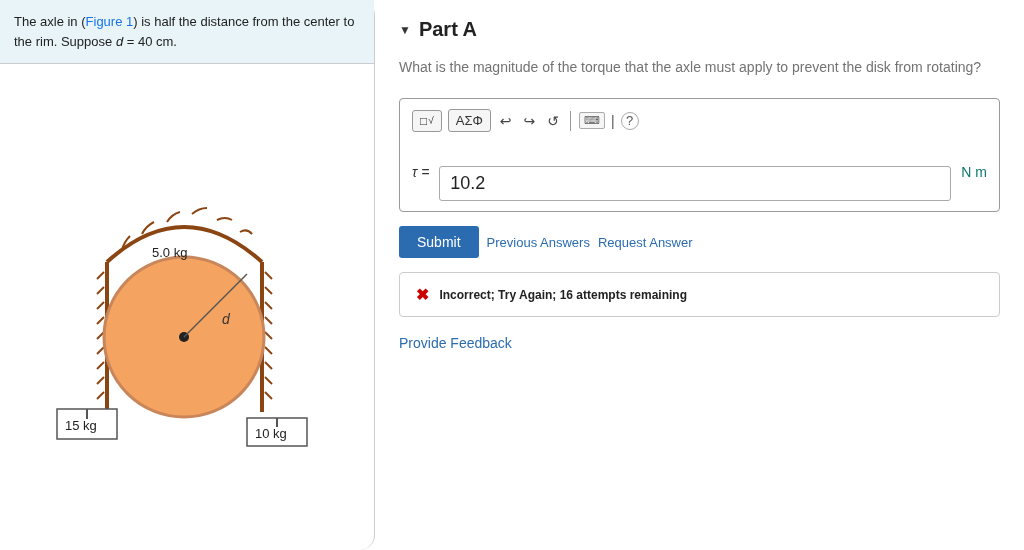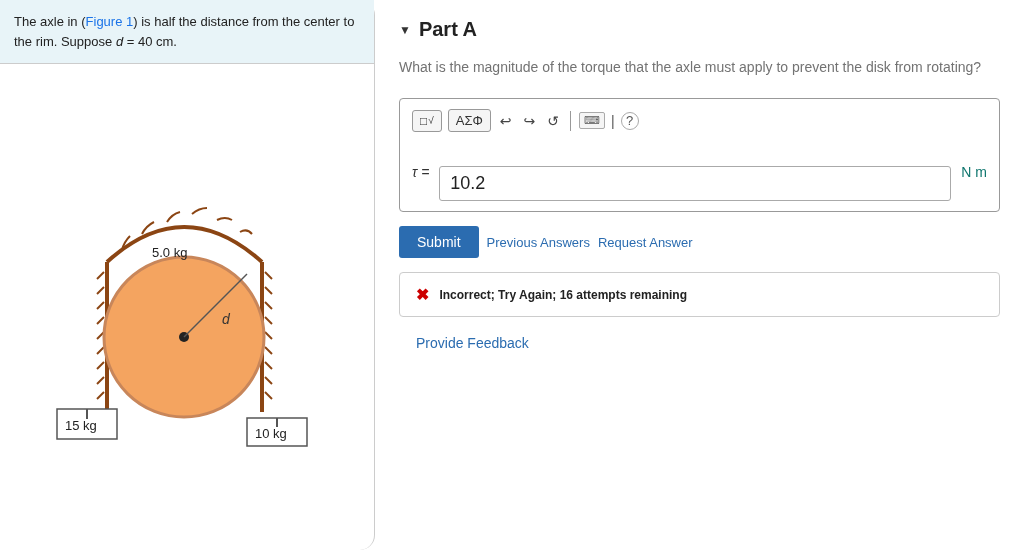--- a/index.html
+++ b/index.html
@@ -259,21 +259,20 @@
     }
 
     .provide-feedback-link {
       color: #2b6cb0;
       font-size: 14px;
       cursor: pointer;
       background: none;
       border: none;
       text-decoration: none;
       padding: 0;
-      margin-left: 17px;
     }
 
     
     .sqrt-icon {
       display: inline-flex;
       align-items: center;
       font-size: 12px;
       gap: 1px;
     }
   </style>

